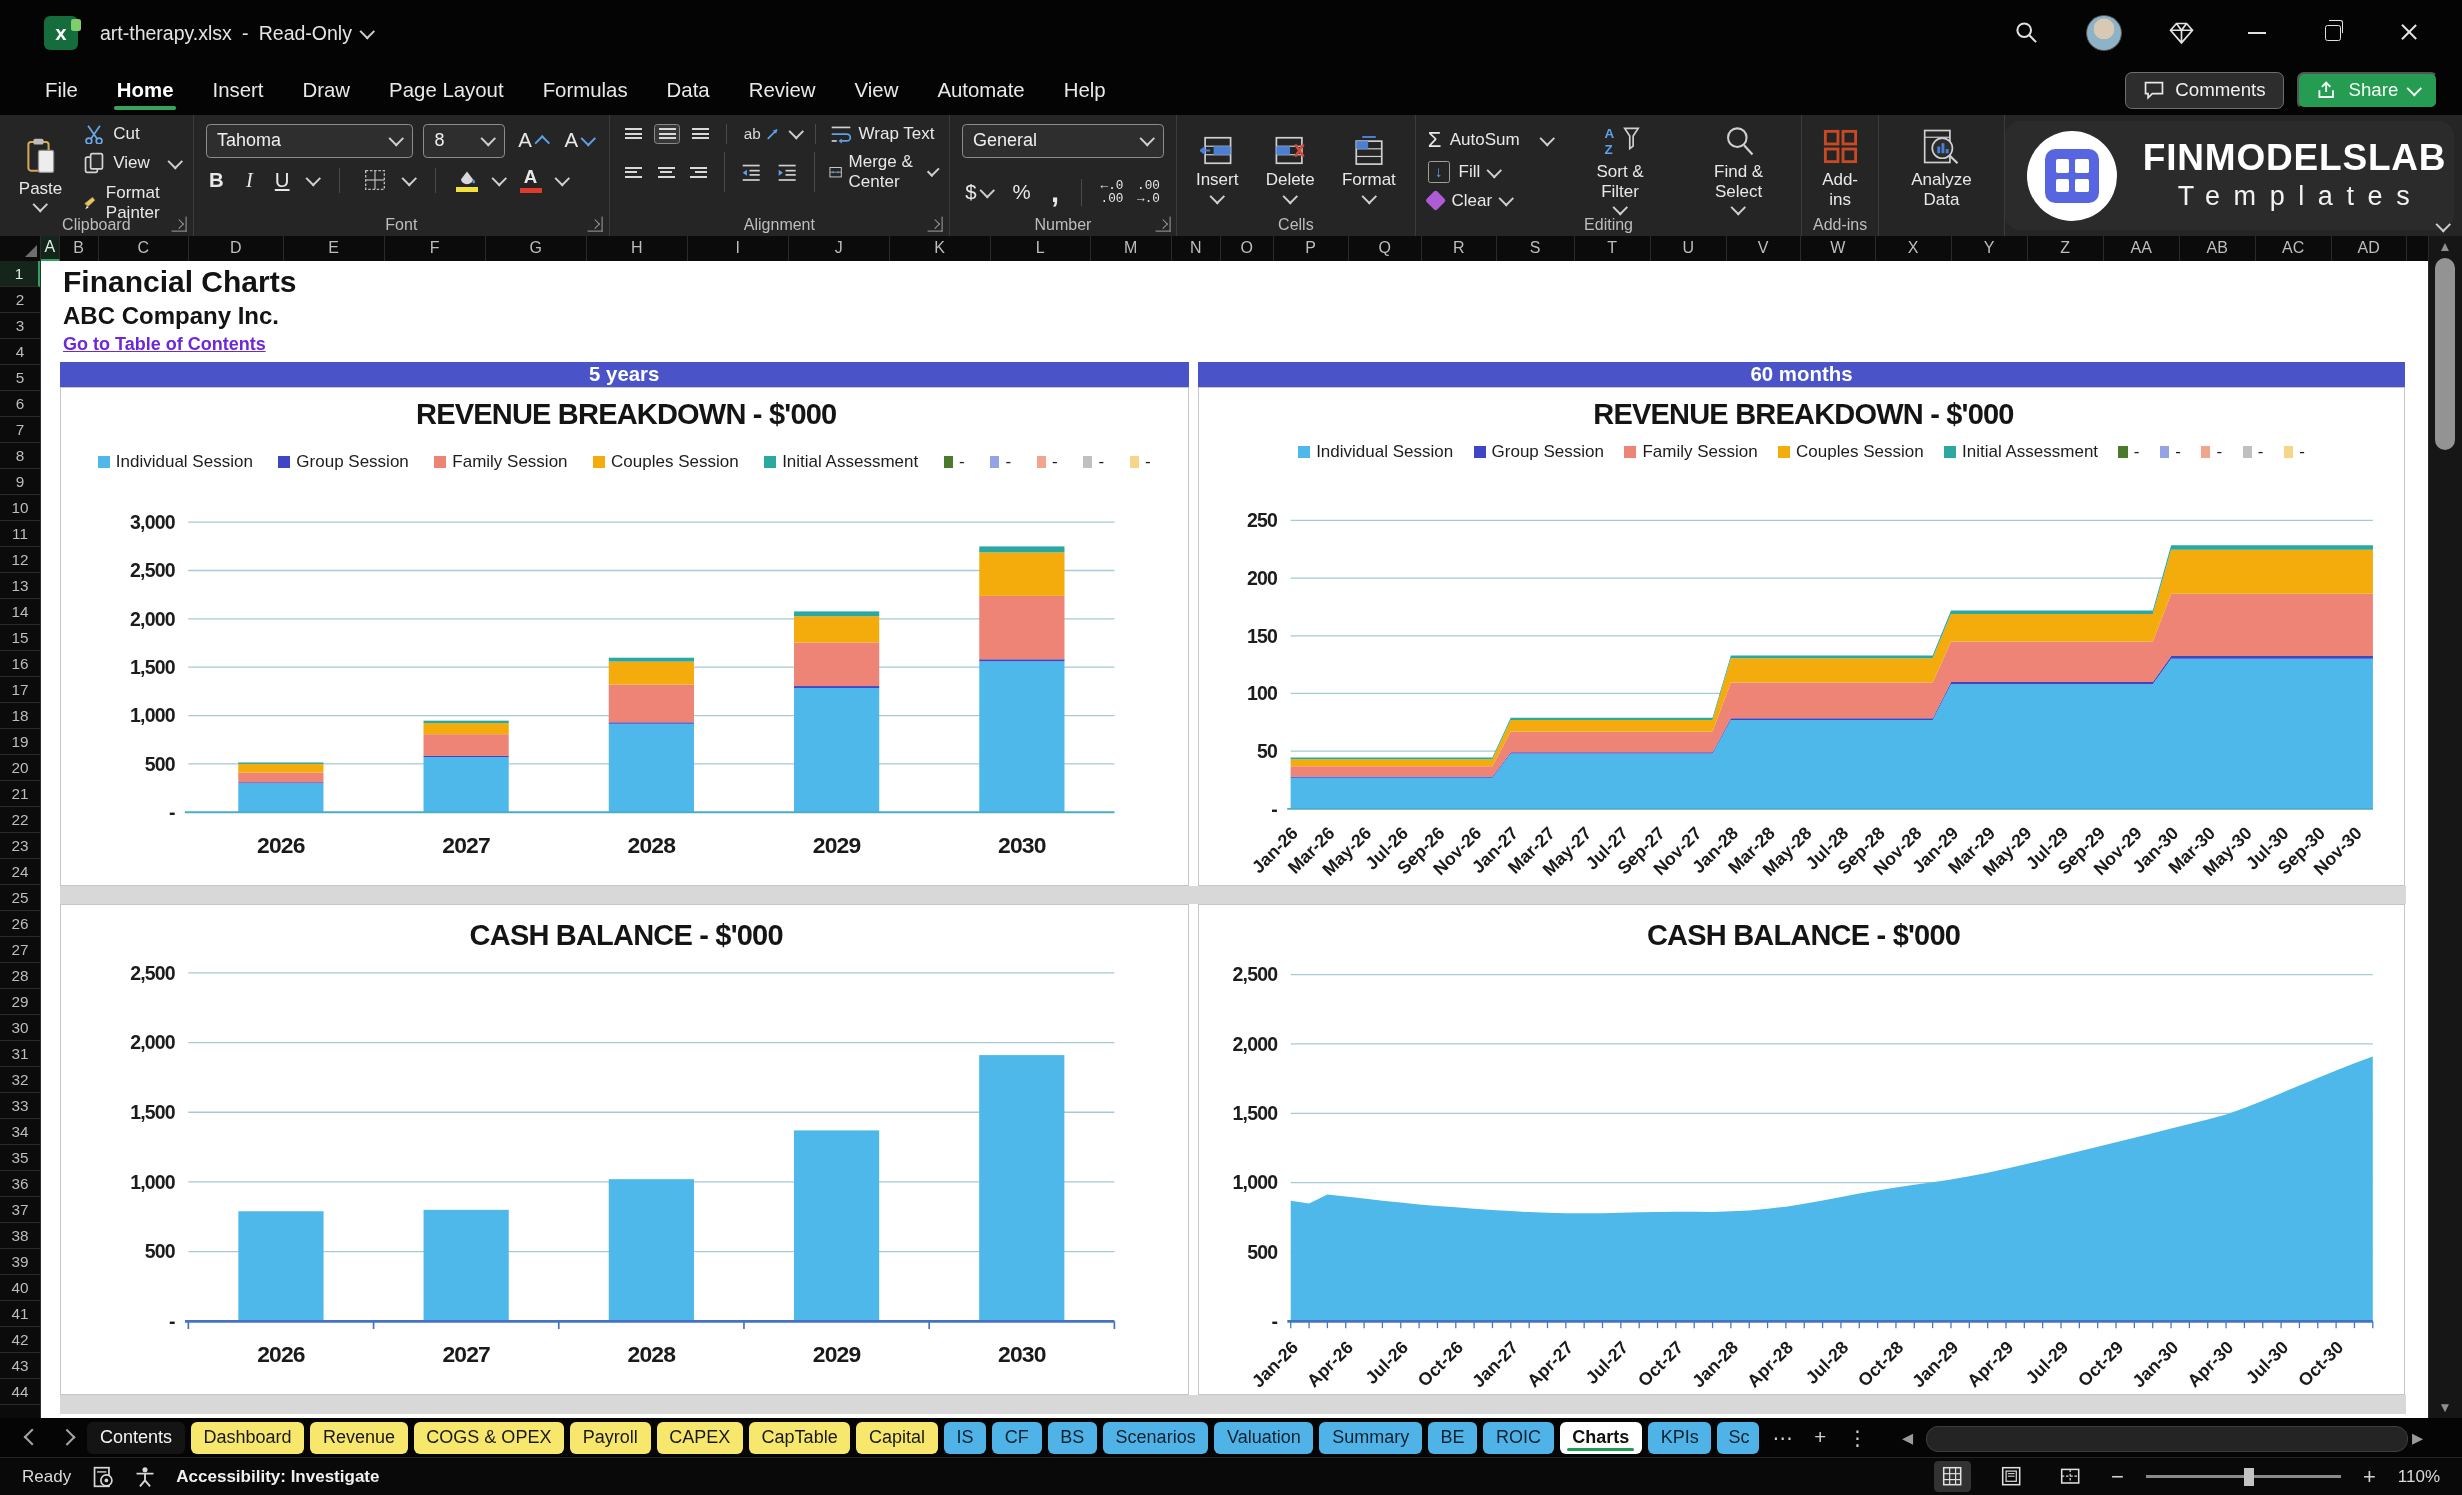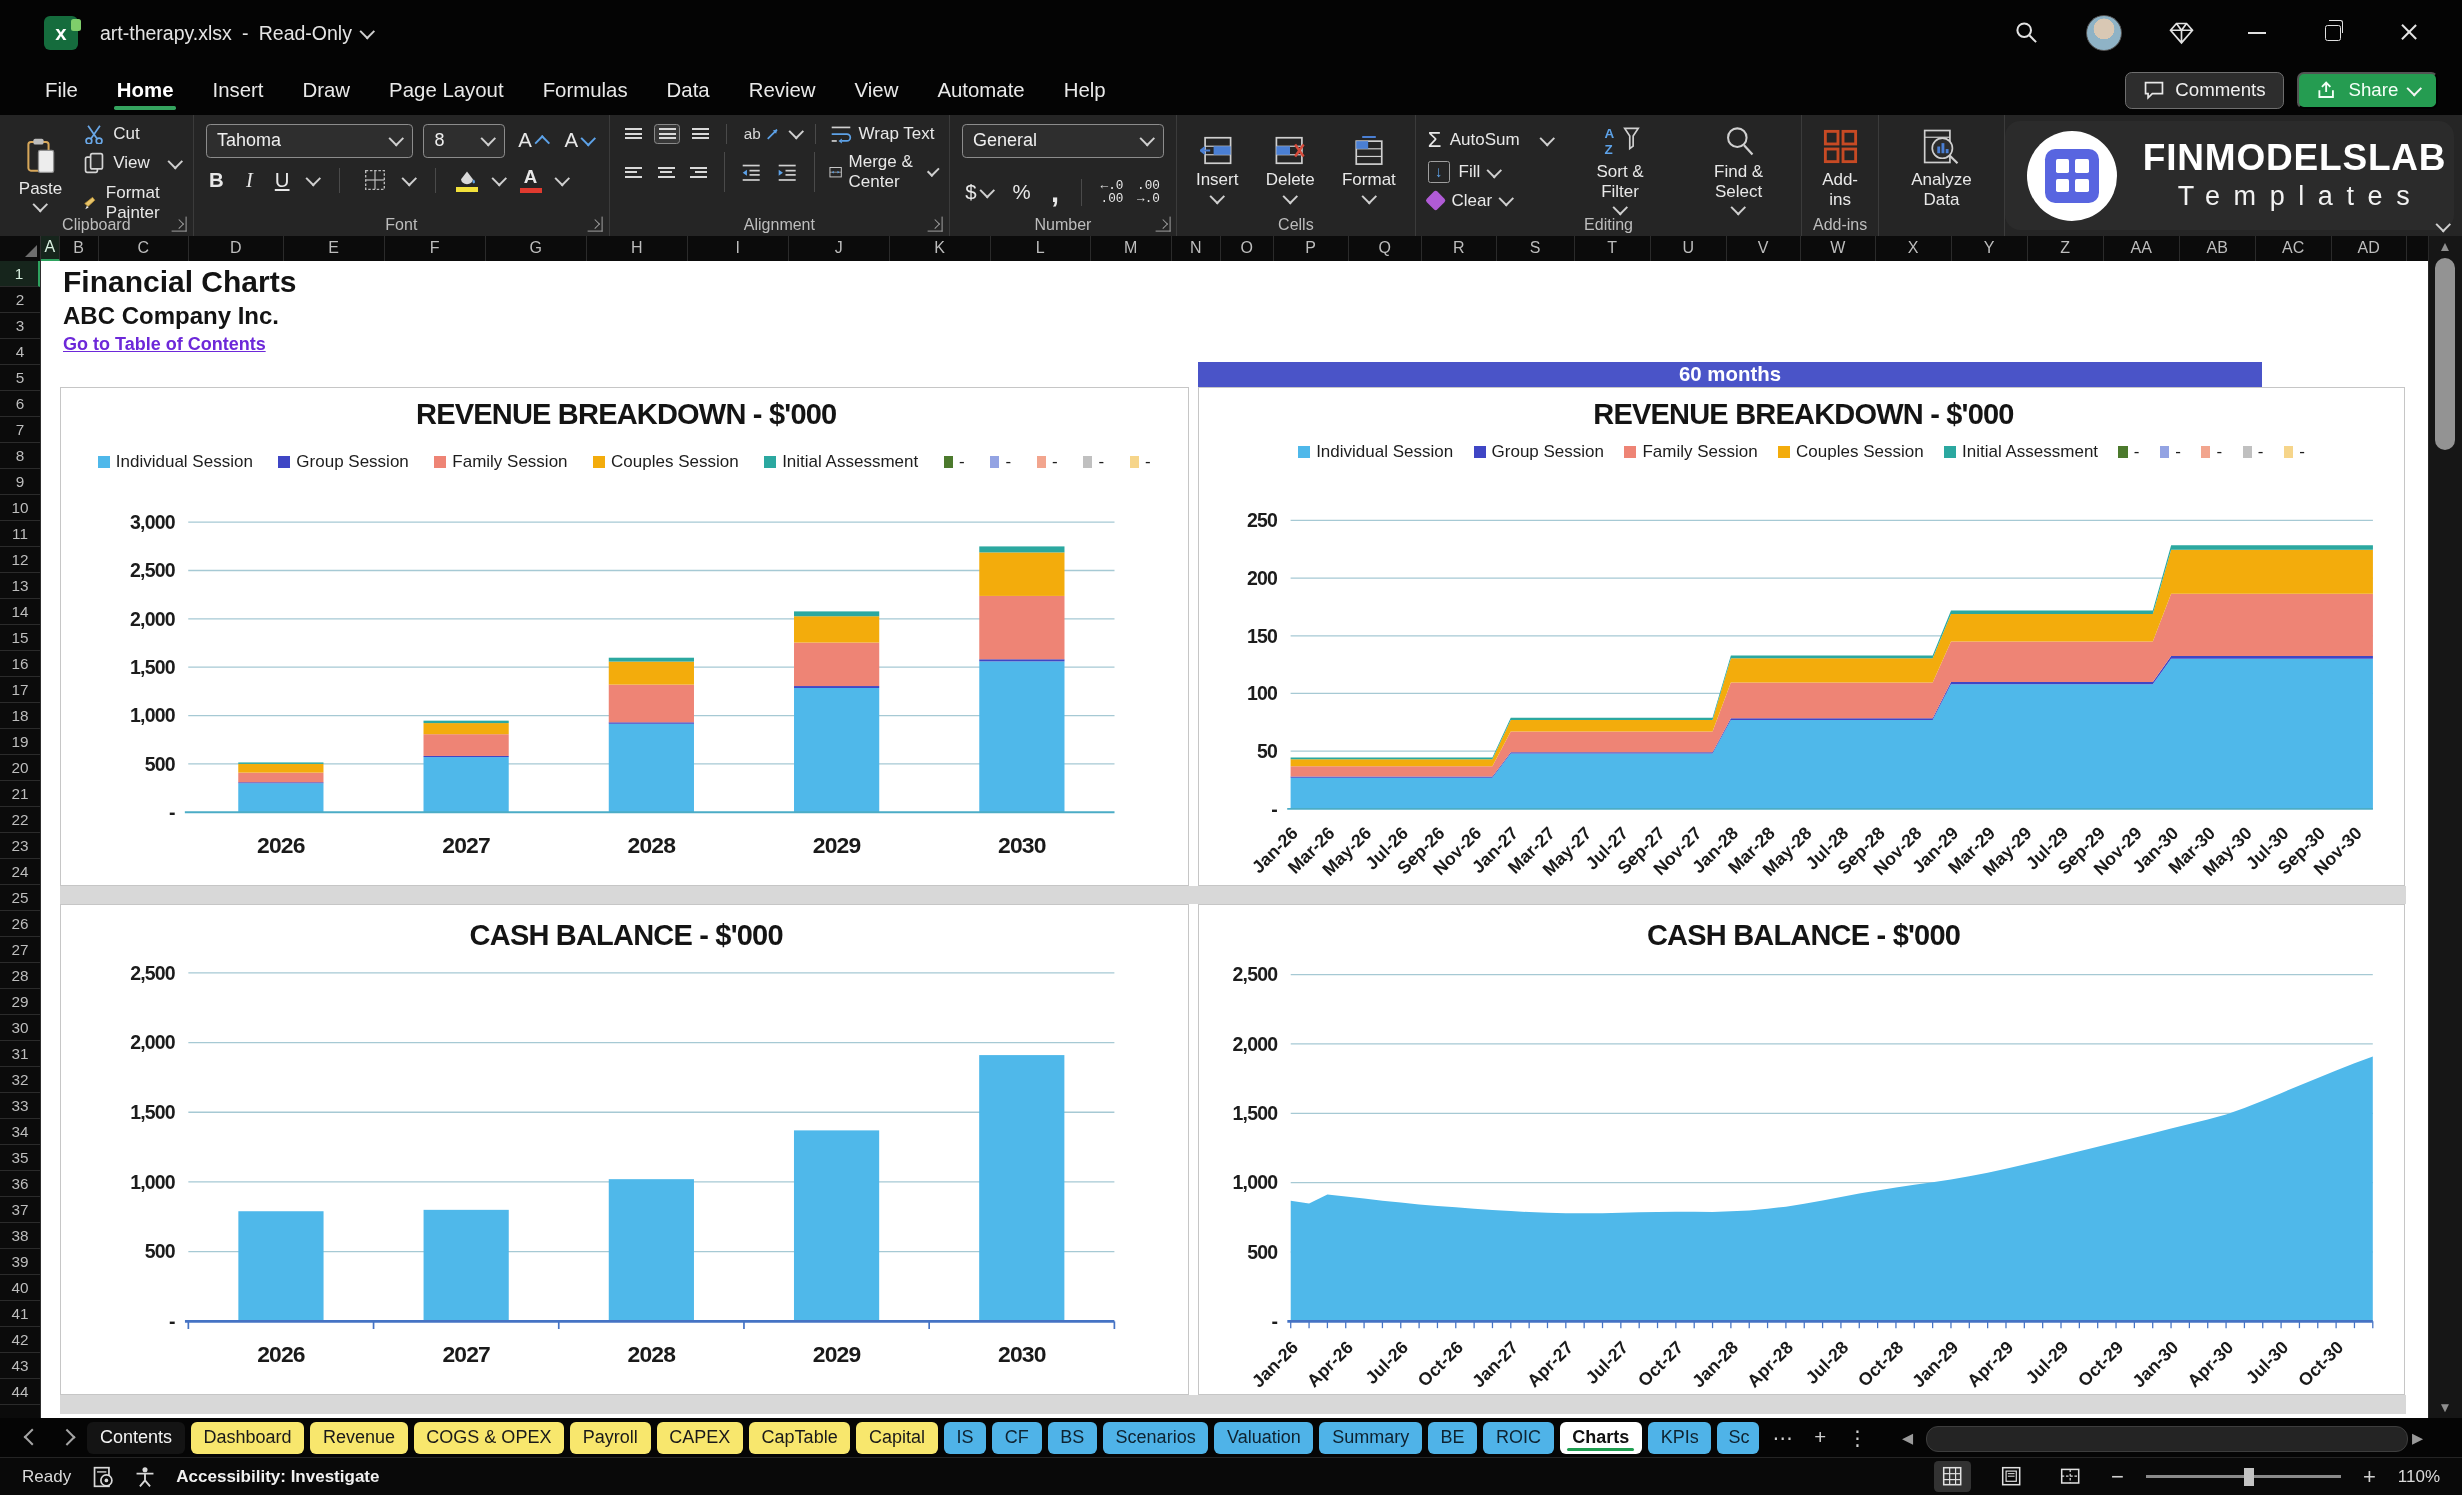--- a/index.html
+++ b/index.html
@@ -619,21 +619,22 @@
       <div class="rowh">42</div>
       <div class="rowh">43</div>
       <div class="rowh">44</div>
     </div>
 
   <div class="cells">
     <div class="sheet-title">Financial Charts</div>
     <div class="sheet-company">ABC Company Inc.</div>
     <a class="sheet-link">Go to Table of Contents</a>
 
-    <div class="banner" style="left:1157px;width:1064px;">60 months</div>
+    <div class="banner" style="left:18.7px;width:1129px;">5 years</div>
+    <div class="banner" style="left:1157px;width:1207px;">60 months</div>
 
     <div class="band" style="top:625px;height:18px;"></div>
     <div class="band" style="top:1134px;height:18.7px;"></div>
 
     <div class="panel" style="left:18.7px;top:126px;width:1129px;height:499px;">
       <svg id="svg-rev5y" width="1129" height="499" viewBox="0 0 1331 588">
           <text x="134" y="508" text-anchor="end" font-size="23" font-weight="bold" fill="#1c1c1c" letter-spacing="-1">-</text>
           <line x1="150" y1="443" x2="1242" y2="443" stroke="#A6C9D4" stroke-width="1.5"></line>
           <text x="134" y="451" text-anchor="end" font-size="23" font-weight="bold" fill="#1c1c1c" letter-spacing="-1">500</text>
           <line x1="150" y1="386" x2="1242" y2="386" stroke="#A6C9D4" stroke-width="1.5"></line>

